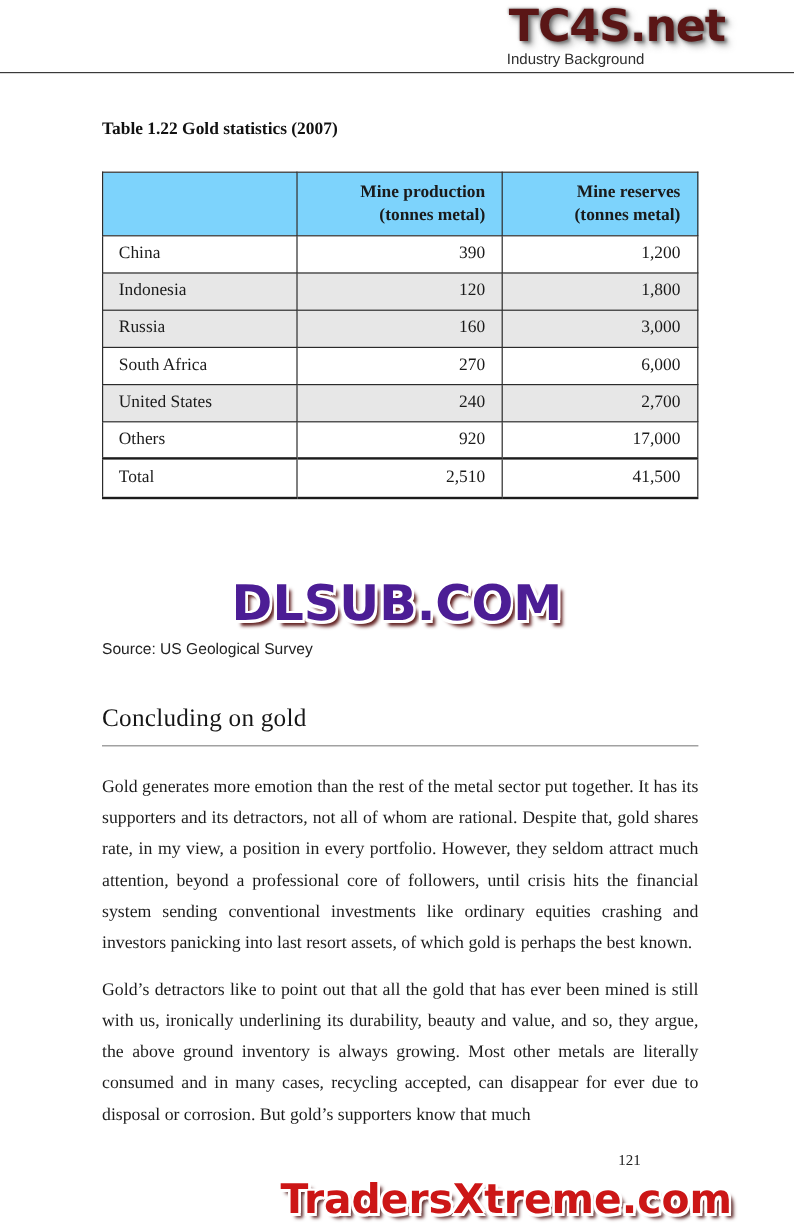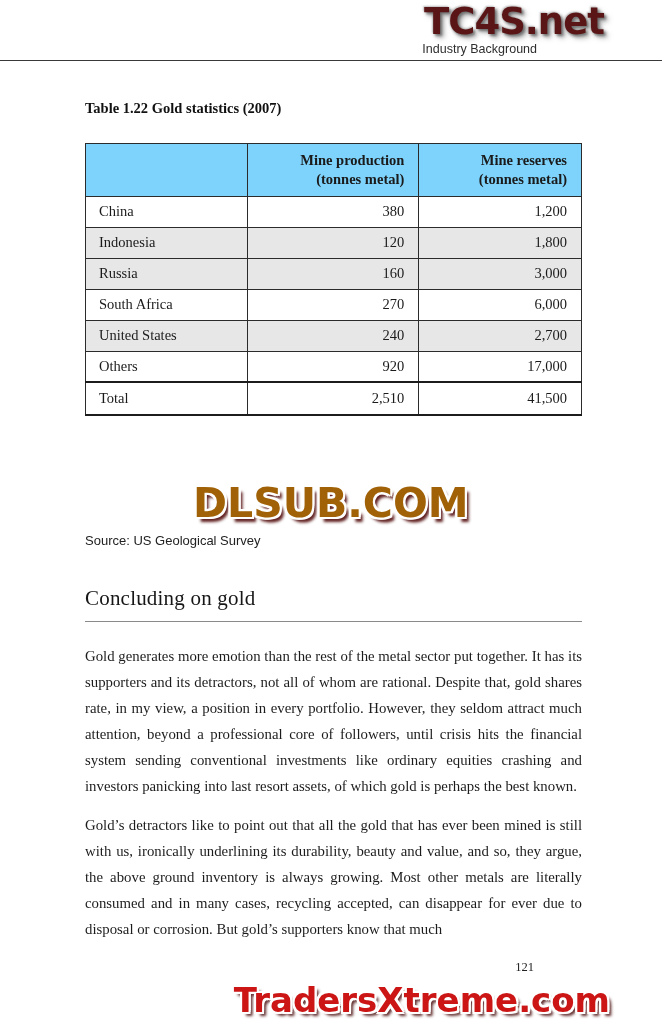--- a/index.html
+++ b/index.html
@@ -78,21 +78,21 @@
     position: absolute; top: 533px; left: 85px;
     font-family: "Liberation Sans", sans-serif;
     font-size: 13px; color: #222;
   }
 
   
   .dlsub-watermark {
     position: absolute; top: 479px; left: 193px;
     font-family: "DejaVu Sans", sans-serif;
     font-weight: bold; font-size: 41px; letter-spacing: 0px;
-    color: #a16207;
+    color: #4c1d95;
     text-shadow:
       -2px -2px 0 #ffffff, 2px -2px 0 #ffffff,
       -2px 2px 0 #ffffff, 2px 2px 0 #ffffff,
       0 -2px 0 #ffffff, 0 2px 0 #ffffff,
       -2px 0 0 #ffffff, 2px 0 0 #ffffff,
       4px 5px 3px rgba(80,8,8,.9);
   }
   .bottom-logo {
     position: absolute; bottom: 4px; right: 4px;
     font-family: "DejaVu Sans", sans-serif;
@@ -153,21 +153,21 @@
         <th></th>
         <th>Mine production
 (tonnes metal)</th>
         <th>Mine reserves
 (tonnes metal)</th>
       </tr>
     </thead>
     <tbody>
       <tr>
         <td class="country">China</td>
-        <td class="num">380</td>
+        <td class="num">390</td>
         <td class="num">1,200</td>
       </tr>
       <tr class="striped">
         <td class="country">Indonesia</td>
         <td class="num">120</td>
         <td class="num">1,800</td>
       </tr>
       <tr class="striped">
         <td class="country">Russia</td>
         <td class="num">160</td>

